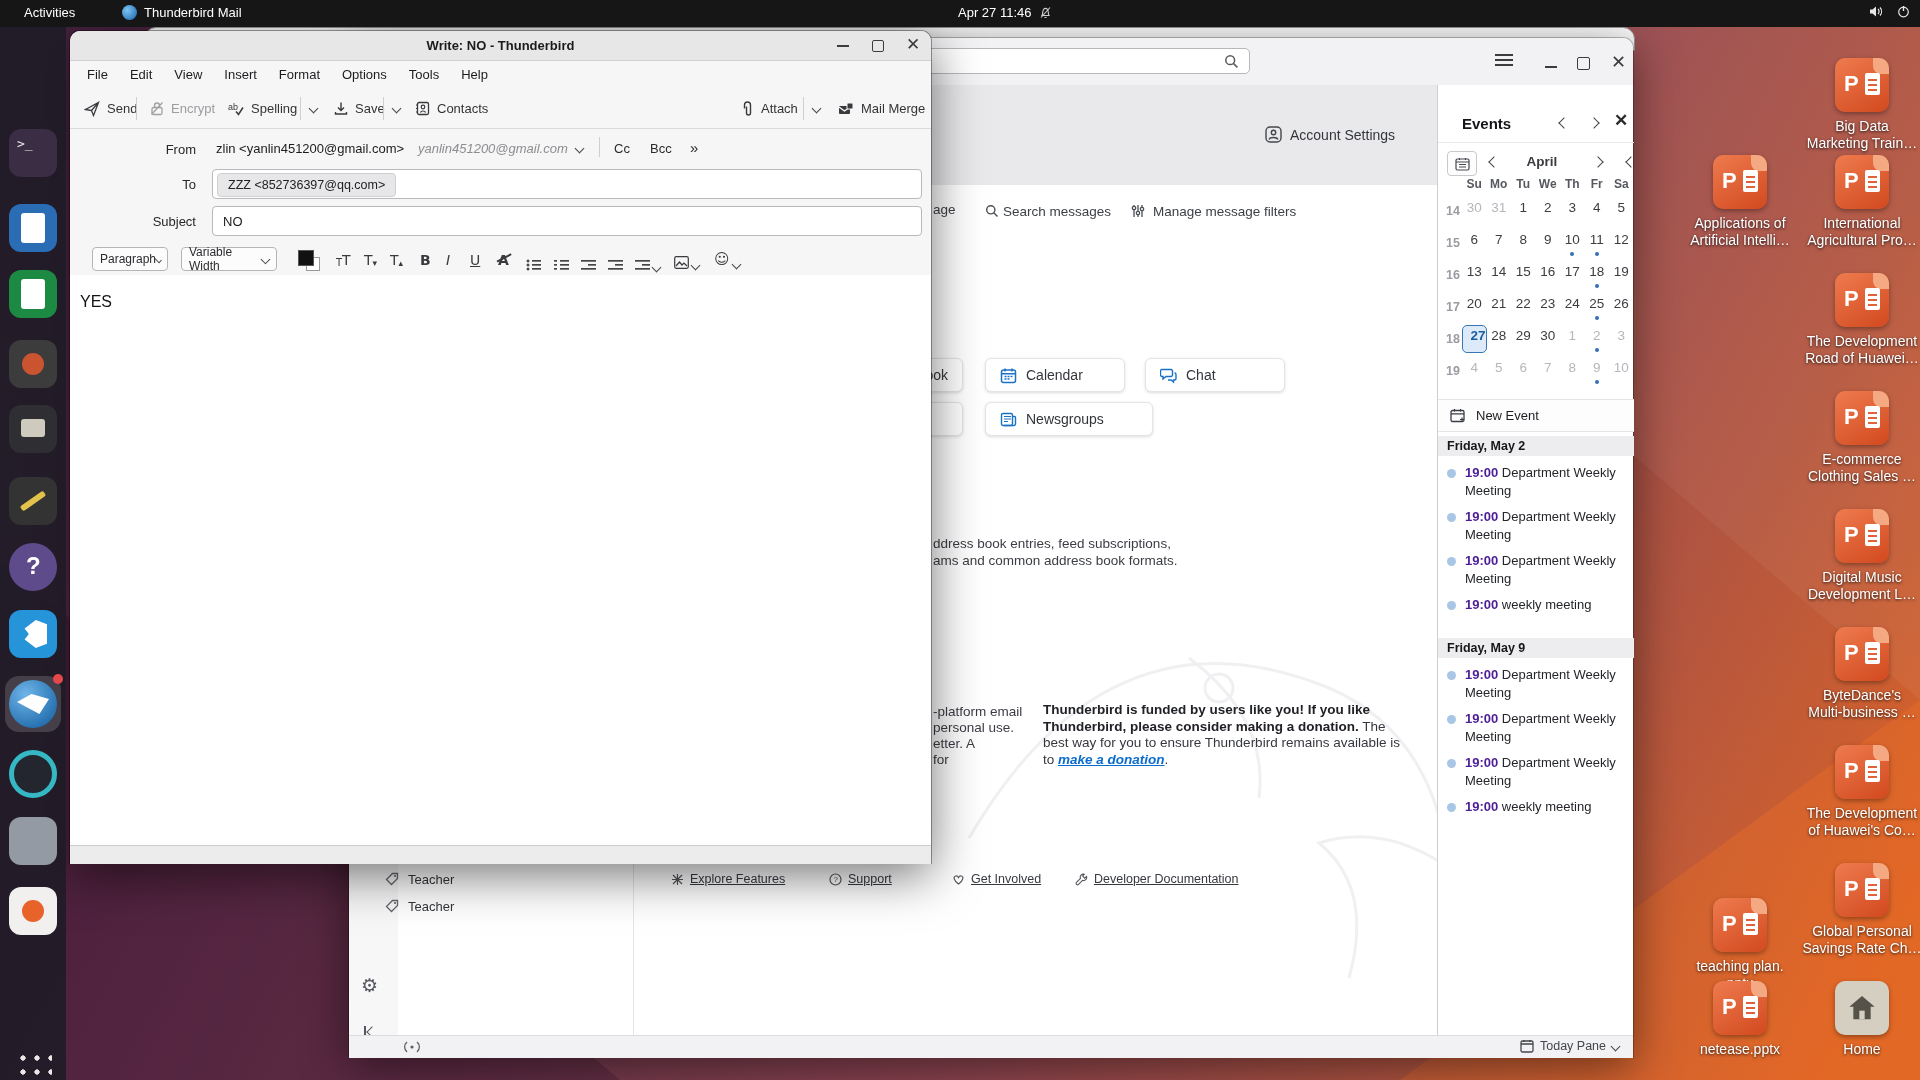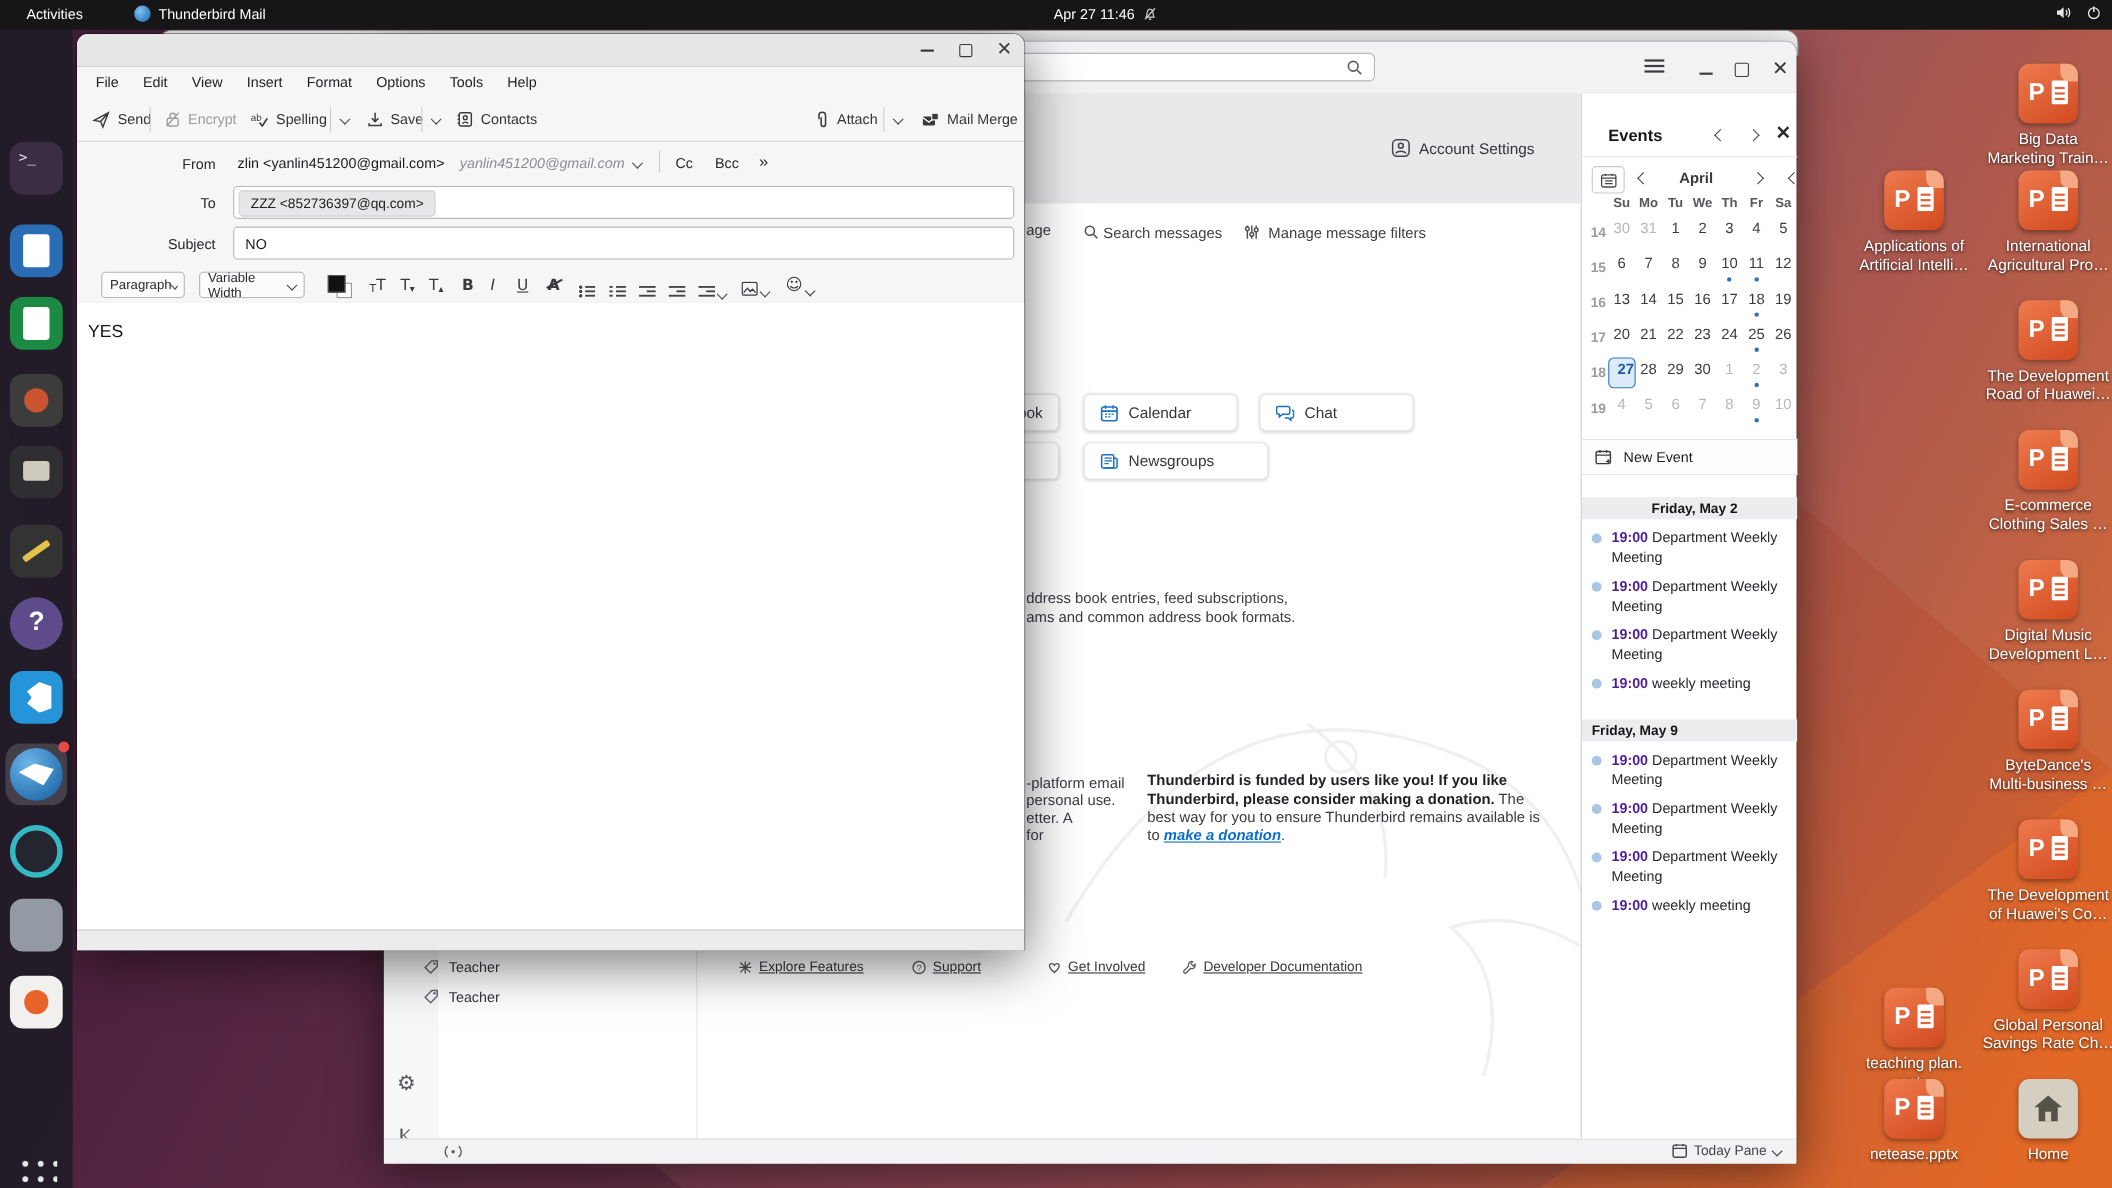--- a/index.html
+++ b/index.html
@@ -101,21 +101,21 @@
   .cw-day{position:relative;width:24.5px;height:28px;text-align:center;font-size:13.5px;color:#3c3c42;box-sizing:border-box;}
   .cw-dt{display:inline-block;line-height:22px;}
   .cw-day.muted{color:#b6b6bd;}
   .cw-day.sel{background:#ddeafa;border:1px solid #3877b4;border-radius:5px;color:#1b5e9e;font-weight:bold;text-align:right;}
   .cw-day.sel .cw-dt{line-height:20px;}
   .cw-dot{position:absolute;left:50%;bottom:1px;width:4px;height:4px;margin-left:-2px;border-radius:50%;background:#3472b5;}
   .ep-newev{position:absolute;left:0;top:314px;width:196px;height:33px;border-top:1px solid #e4e4e6;border-bottom:1px solid #e4e4e6;
     display:flex;align-items:center;gap:10px;padding-left:12px;box-sizing:border-box;font-size:13px;color:#1d1d22;background:#fdfdfe;}
   .ep-list{position:absolute;left:0;top:347px;width:196px;bottom:0;overflow:hidden;}
   .ev-sec{margin-top:24px;height:20px;line-height:20px;background:#ededef;font-size:12.5px;font-weight:bold;color:#16161a;padding-left:9px;}
-  .ev-sec:first-child{margin-top:20px;text-align:center;}
+  .ev-sec:first-child{margin-top:4px;}
   .ev-row{position:relative;margin-top:8px;padding-left:27px;padding-right:6px;font-size:13px;line-height:18px;color:#24262b;}
   .ev-dot{position:absolute;left:9px;top:5px;width:9px;height:9px;border-radius:50%;background:#a9c6e4;}
   .ev-row b{color:#4c1d95;}
   
   .compose{position:absolute;left:70px;top:31px;width:861px;height:832px;background:#f6f6f6;border-radius:10px 10px 0 0;
     box-shadow:0 12px 50px rgba(0,0,0,.55),0 0 0 1px rgba(0,0,0,.35);z-index:30;color:#2b2b2e;}
   .cp-titlebar{position:absolute;left:0;top:0;width:861px;height:29px;background:#e7e7e7;border-bottom:1px solid #d2d2d4;border-radius:10px 10px 0 0;}
   .cp-title{position:absolute;left:0;top:7px;width:100%;text-align:center;font-size:13px;font-weight:bold;color:#1b1b1e;}
   .cp-min{position:absolute;left:767px;top:14px;width:12px;height:2px;background:#3c3c40;}
   .cp-max{position:absolute;left:802px;top:9px;width:10px;height:10px;border:1.6px solid #3c3c40;border-radius:2px;}
@@ -499,20 +499,21 @@
           <div class="ev-row"><i class="ev-dot"></i><b>19:00</b>  Department Weekly Meeting</div>
           <div class="ev-row"><i class="ev-dot"></i><b>19:00</b>  Department Weekly Meeting</div>
           <div class="ev-row"><i class="ev-dot"></i><b>19:00</b>  Department Weekly Meeting</div>
           <div class="ev-row"><i class="ev-dot"></i><b>19:00</b>  weekly meeting</div>
         </div>
     </div>
   </div>
 
   <div class="compose">
     <div class="cp-titlebar">
+      <div class="cp-title">Write: NO - Thunderbird</div>
       <div class="cp-min"></div>
       <div class="cp-max"></div>
       <div class="cp-close">✕</div>
     </div>
 
     <div class="cp-menubar">
         <span class="menu-item">File</span>
         <span class="menu-item">Edit</span>
         <span class="menu-item">View</span>
         <span class="menu-item">Insert</span>

